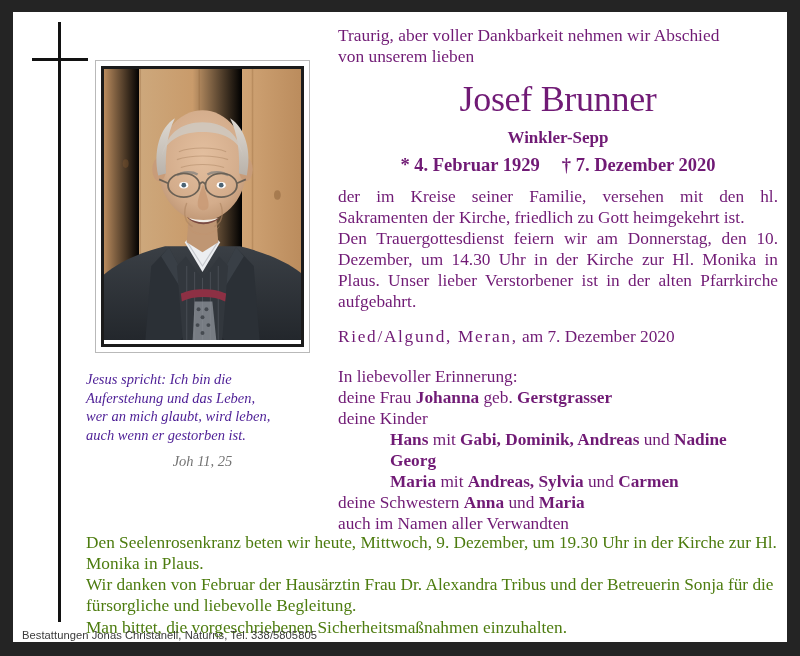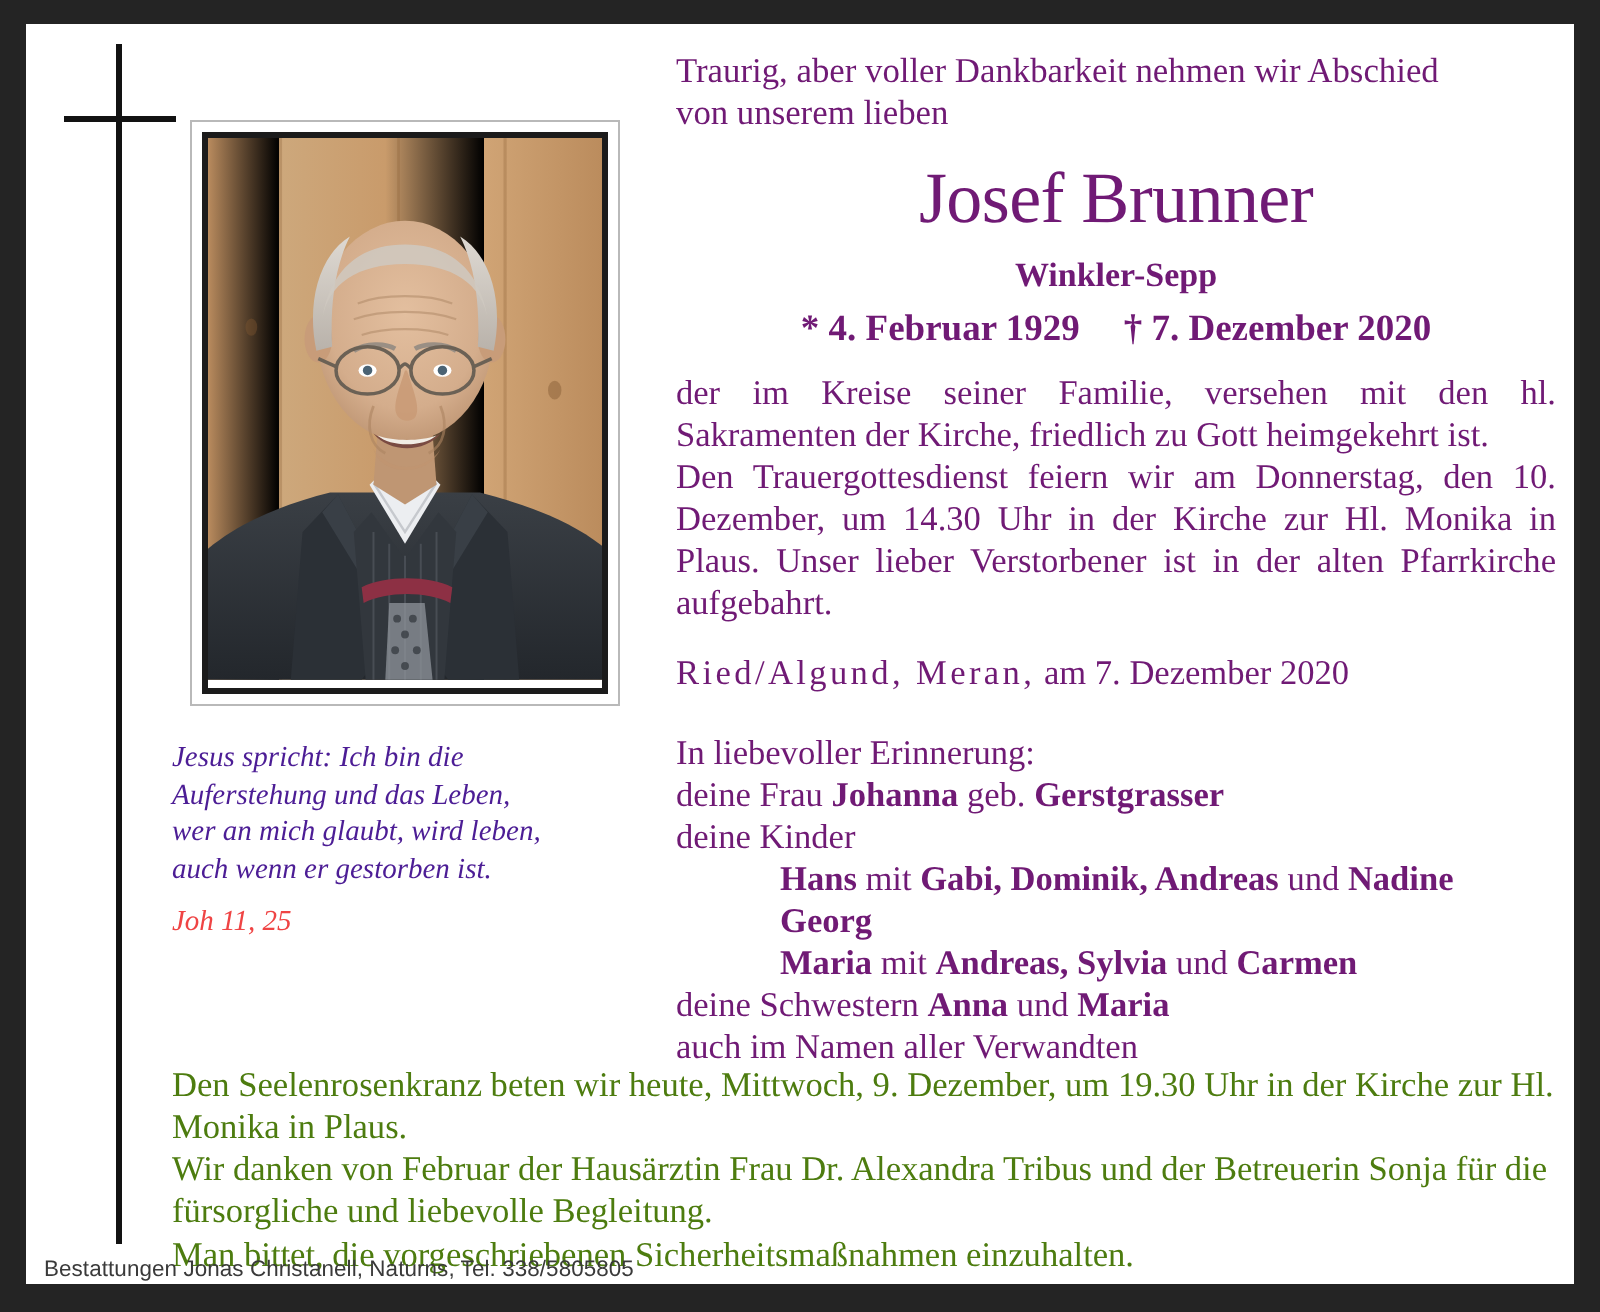--- a/index.html
+++ b/index.html
@@ -88,23 +88,24 @@
 
   .verse {
     margin-top: 17px;
     font-style: italic;
     font-size: 14.5px;
     line-height: 1.28;
     color: #4c1d95;
   }
   .verse-ref {
     margin-top: 9px;
+    text-align: center;
     font-style: italic;
     font-size: 14.5px;
-    color: #ef4444;
+    color: #737373;
   }
 
   
   .right-col {
     position: absolute;
     left: 325px;
     top: 13px;
     width: 440px;
     color: #701a75;
   }

